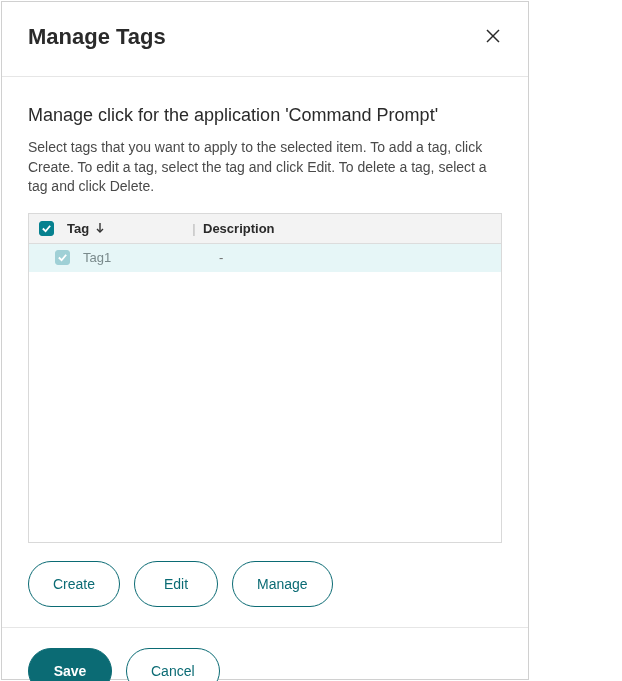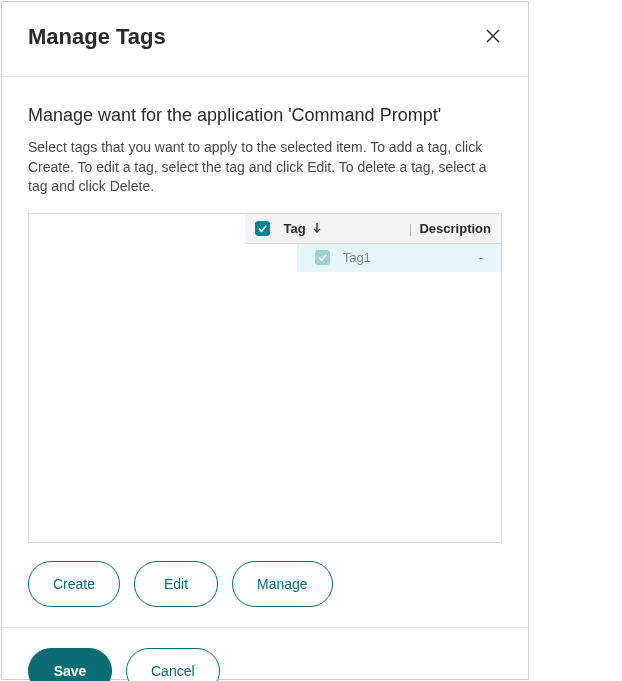--- a/index.html
+++ b/index.html
@@ -60,21 +60,20 @@
     line-height: 1.4;
     color: #4a4a4a;
     margin: 0 0 16px 0;
   }
   .table-wrap {
     border: 1px solid #d9d9d9;
     height: 330px;
     display: flex;
     flex-direction: column;
     background: #fff;
-    align-items: flex-end;
   }
   .thead {
     display: flex;
     align-items: center;
     background: #f3f3f3;
     border-bottom: 1px solid #dcdcdc;
     height: 30px;
     padding: 0 10px;
     font-size: 13px;
   }
@@ -94,21 +93,21 @@
     cursor: pointer;
   }
   .checkbox.on { background: #06818f; border: 1px solid #06818f; }
   .checkbox.on.sel { background: #9fd0d6; border: 1px solid #9fd0d6; }
   .checkbox svg { stroke: #fff; }
   .tbody { flex: 1; overflow: auto; }
   .trow {
     display: flex;
     align-items: center;
     height: 28px;
-    padding: 0 18px;
+    padding: 0 26px;
     font-size: 13px;
   }
   .trow.selected { background: #e6f6f7; }
   .trow .col-tag { font-weight: 400; color: #7a8a8c; }
   .trow .col-desc { font-weight: 400; color: #6e6e6e; }
   .action-row {
     display: flex;
     gap: 14px;
     margin-top: 18px;
   }
@@ -146,21 +145,21 @@
       <span>
         <svg width="18" height="18" viewBox="0 0 18 18" fill="none" stroke-width="1.5">
           <line x1="3" y1="3" x2="15" y2="15"></line>
             <line x1="15" y1="3" x2="3" y2="15"></line>
         </svg>
       </span>
     </button>
   </div>
 
   <div class="content">
-    <h2 class="subtitle">Manage want for the application 'Command Prompt'</h2>
+    <h2 class="subtitle">Manage click for the application 'Command Prompt'</h2>
     <p class="helptext">Select tags that you want to apply to the selected item. To add a tag, click Create. To edit a tag, select the tag and click Edit. To delete a tag, select a tag and click Delete.</p>
 
     <div class="table-wrap">
       <div class="thead">
         <div class="col-chk">
           <span class="checkbox on">
             <svg width="11" height="11" viewBox="0 0 12 12" fill="none" stroke-width="2">
                 <polyline points="2,6 5,9 10,3"></polyline>
               </svg>
           </span>

